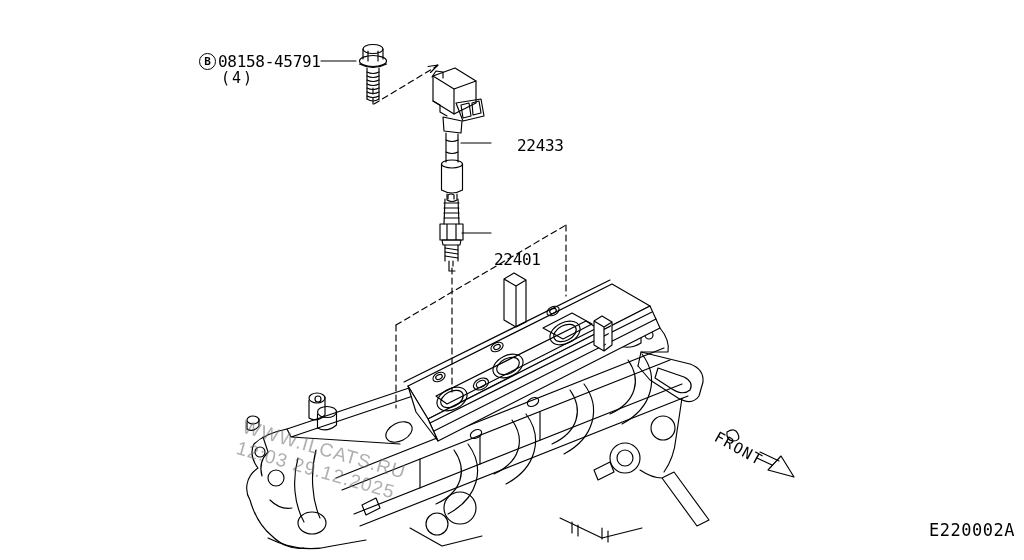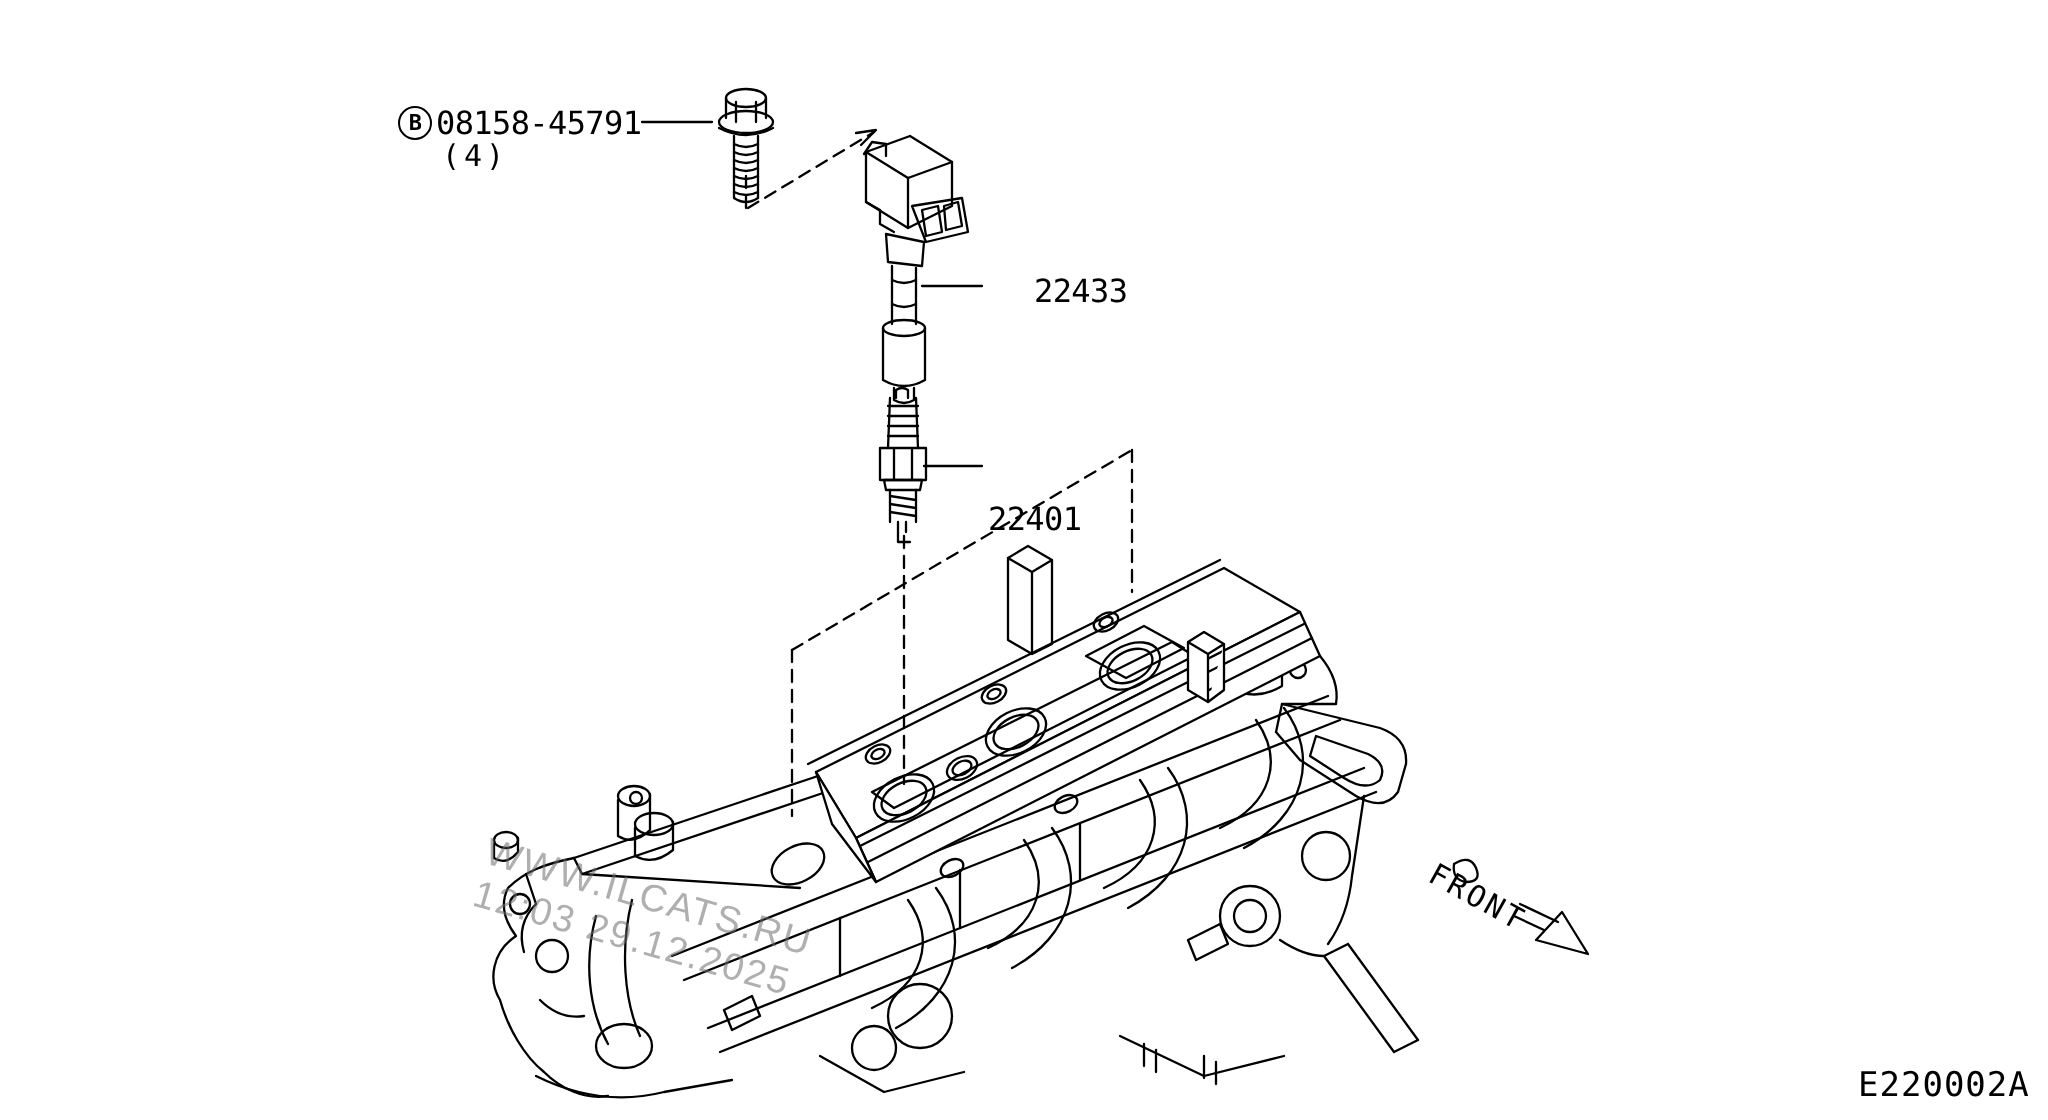--- a/index.html
+++ b/index.html
@@ -187,20 +187,20 @@
   <span class="circled">B</span>
       <span>08158-45791</span>
 </div>
 <div class="label qty" style="left:221px;top:69px;">(4)</div>
 
 <div class="label" style="left:517px;top:136px;">22433</div>
 <div class="label" style="left:494px;top:226px;margin-top:24px;">22401</div>
 
 <div class="label front" style="left:720px;top:428px;">FRONT</div>
 
-<div class="label code" style="left:929px;top:533px;text-align:center;">E220002A</div>
+<div class="label code" style="left:929px;top:520px;text-align:center;">E220002A</div>
 
 <div class="watermark">
   <div>WWW.ILCATS.RU</div>
   <div>12:03 29.12.2025</div>
 </div>
 
 </div>
 
 </body></html>

